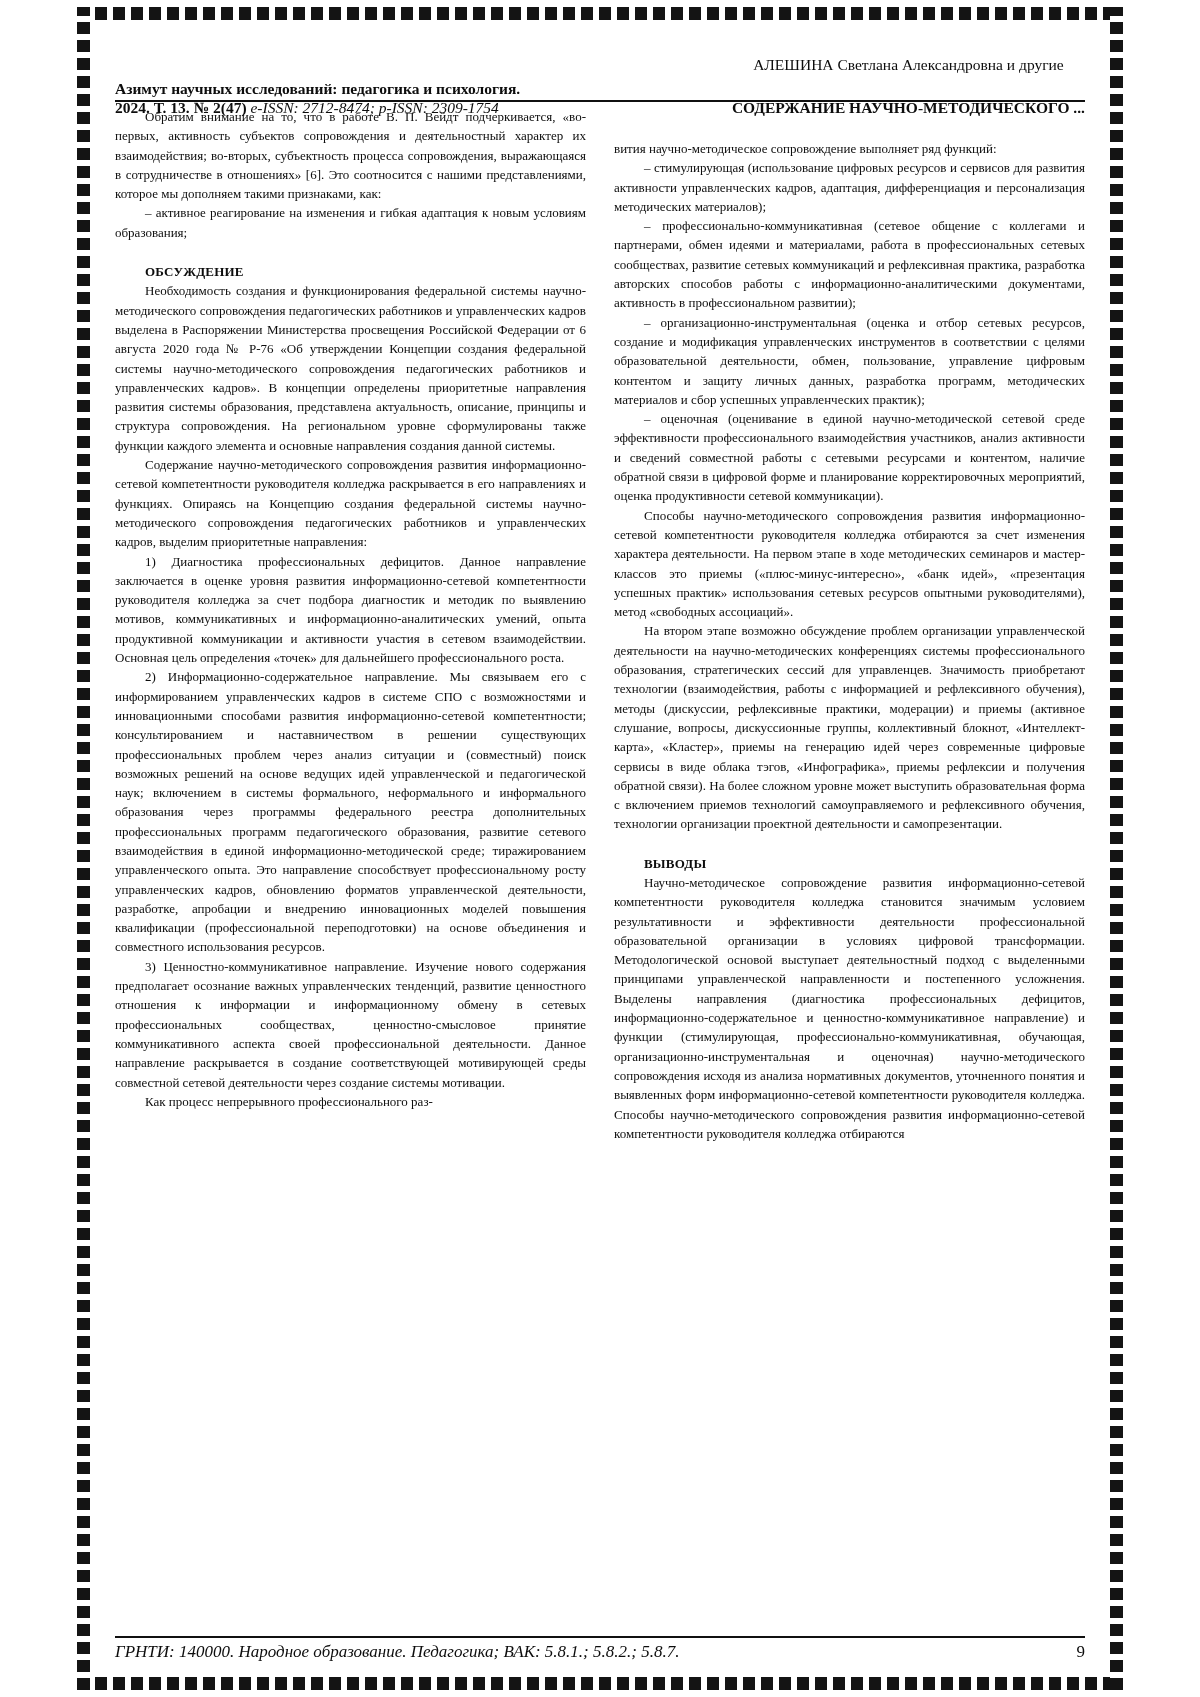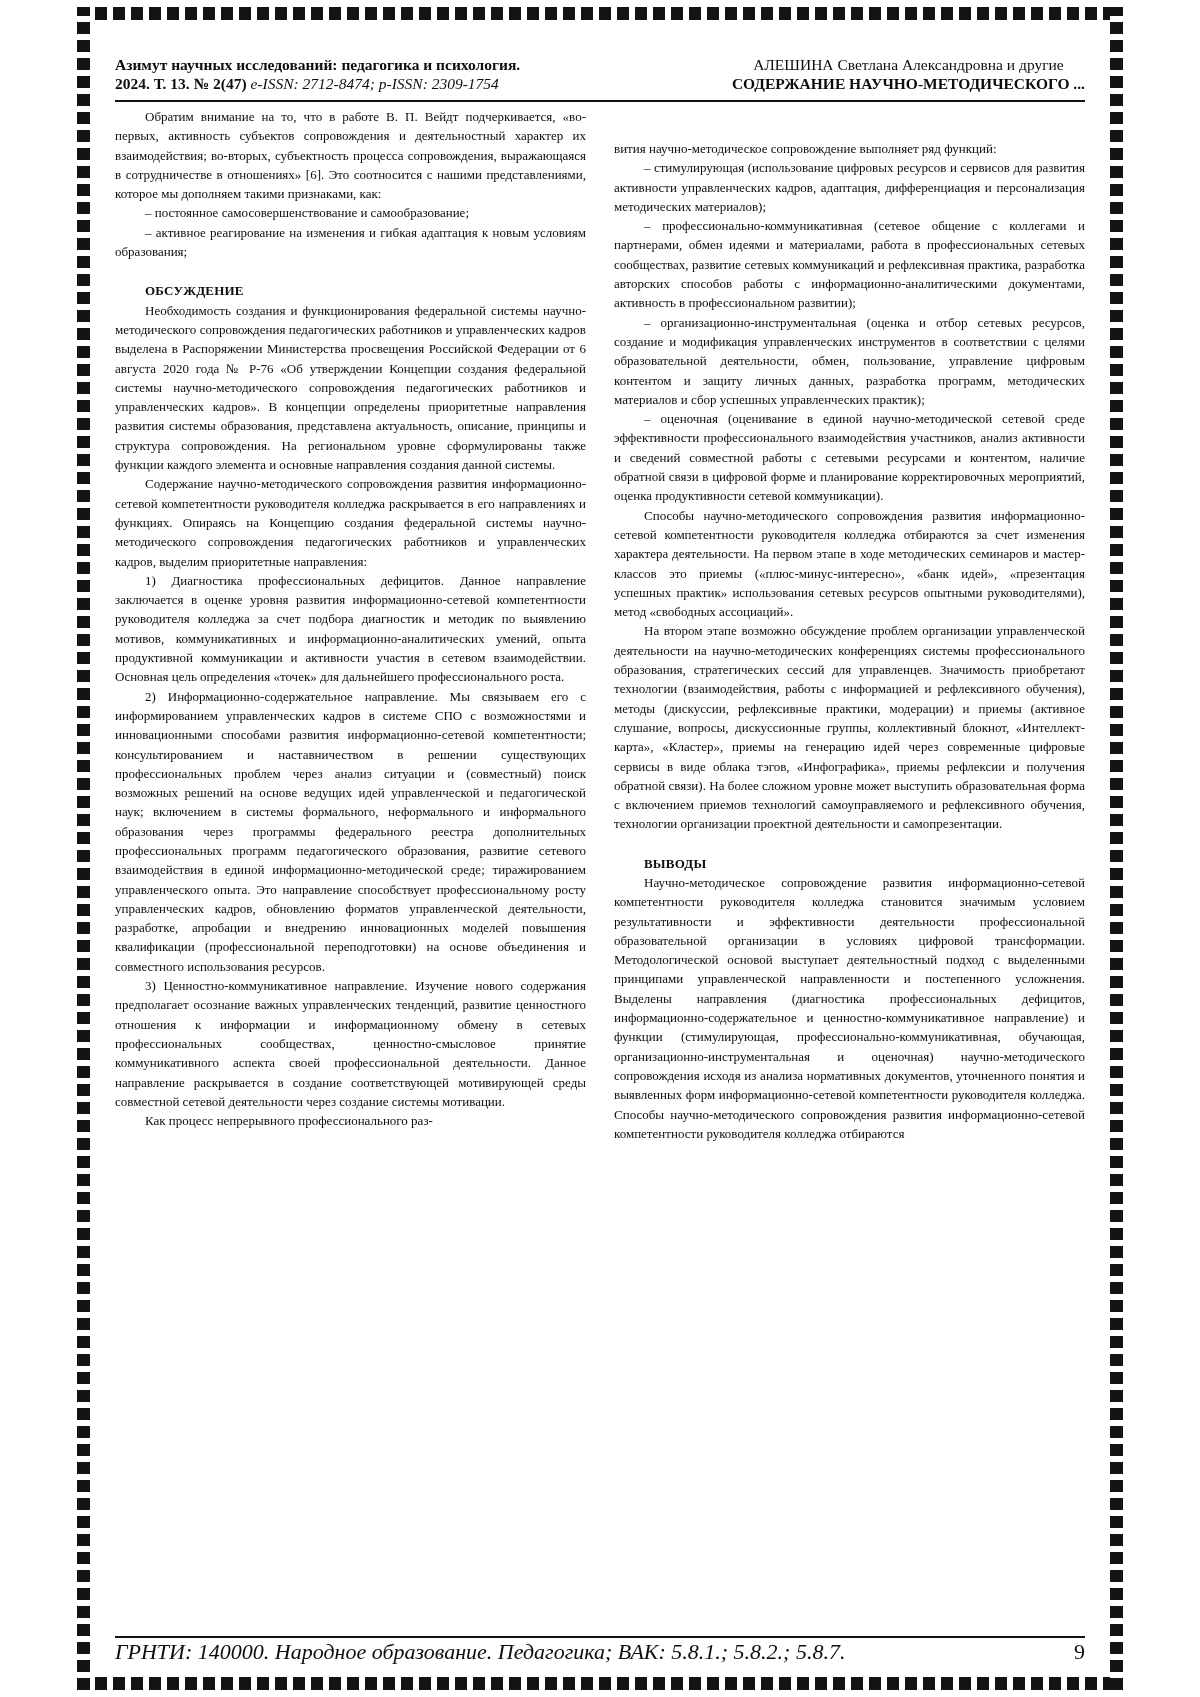--- a/index.html
+++ b/index.html
@@ -25,21 +25,21 @@
   .bs-right  { right: 77px; }
 
   
   .page-header {
     position: absolute; left: 115px; top: 56px; width: 970px;
     display: flex; justify-content: space-between; align-items: flex-start;
     font-size: 15.5px; line-height: 18.5px;
   }
   .h-left  { text-align: left; }
   .h-right { text-align: center; }
-  .bold    { font-weight: bold; }
+  .bold    { font-weight: bold; margin-top: 24px; }
   .italic  { font-style: italic; text-align: center; }
 
   .head-rule {
     position: absolute; left: 115px; top: 100px; width: 970px;
     border-top: 2.5px solid #101010;
   }
 
   
   .columns {
     position: absolute; left: 115px; top: 107px; width: 970px; height: 1524px;
@@ -56,21 +56,21 @@
   .para.heading  { font-weight: bold; text-indent: 30px; letter-spacing: 0.2px; margin-top: 20px; }
 
   
   .foot-rule {
     position: absolute; left: 115px; top: 1636px; width: 970px;
     border-top: 2px solid #101010;
   }
   .page-footer {
     position: absolute; left: 115px; top: 1641px; width: 970px;
     display: flex; justify-content: space-between; align-items: baseline;
-    font-size: 22px; line-height: 21px;
+    font-size: 17px; line-height: 21px;
   }
   .footer-info { font-style: italic; }
   .footer-page { font-style: normal; }
 </style>
 </head>
 <body>
 
 <div class="border-strip bs-h bs-top"></div>
 <div class="border-strip bs-h bs-bottom"></div>
 <div class="border-strip bs-v bs-left"></div>
@@ -88,21 +88,20 @@
     <div>АЛЕШИНА Светлана Александровна и другие</div>
     <div class="bold">СОДЕРЖАНИЕ НАУЧНО-МЕТОДИЧЕСКОГО ...</div>
   </div>
 </header>
 
 <div class="head-rule"></div>
 
 <main class="columns">
   <div class="col">
       <p class="para indent">Обратим внимание на то, что в работе В. П. Вейдт подчеркивается, «во-первых, активность субъектов сопровождения и деятельностный характер их взаимодействия; во-вторых, субъектность процесса сопровождения, выражающаяся в сотрудничестве в отношениях» [6]. Это соотносится с нашими представлениями, которое мы дополняем такими признаками, как:</p>
-      <p class="para indent">– постоянное самосовершенствование и самообразование;</p>
       <p class="para indent">– активное реагирование на изменения и гибкая адаптация к новым условиям образования;</p>
       <p class="para heading">ОБСУЖДЕНИЕ</p>
       <p class="para indent">Необходимость создания и функционирования федеральной системы научно-методического сопровождения педагогических работников и управленческих кадров выделена в Распоряжении Министерства просвещения Российской Федерации от 6 августа 2020 года № Р-76 «Об утверждении Концепции создания федеральной системы научно-методического сопровождения педагогических работников и управленческих кадров». В концепции определены приоритетные направления развития системы образования, представлена актуальность, описание, принципы и структура сопровождения. На региональном уровне сформулированы также функции каждого элемента и основные направления создания данной системы.</p>
       <p class="para indent">Содержание научно-методического сопровождения развития информационно-сетевой компетентности руководителя колледжа раскрывается в его направлениях и функциях. Опираясь на Концепцию создания федеральной системы научно-методического сопровождения педагогических работников и управленческих кадров, выделим приоритетные направления:</p>
       <p class="para indent">1) Диагностика профессиональных дефицитов. Данное направление заключается в оценке уровня развития информационно-сетевой компетентности руководителя колледжа за счет подбора диагностик и методик по выявлению мотивов, коммуникативных и информационно-аналитических умений, опыта продуктивной коммуникации и активности участия в сетевом взаимодействии. Основная цель определения «точек» для дальнейшего профессионального роста.</p>
       <p class="para indent">2) Информационно-содержательное направление. Мы связываем его с информированием управленческих кадров в системе СПО с возможностями и инновационными способами развития информационно-сетевой компетентности; консультированием и наставничеством в решении существующих профессиональных проблем через анализ ситуации и (совместный) поиск возможных решений на основе ведущих идей управленческой и педагогической наук; включением в системы формального, неформального и информального образования через программы федерального реестра дополнительных профессиональных программ педагогического образования, развитие сетевого взаимодействия в единой информационно-методической среде; тиражированием управленческого опыта. Это направление способствует профессиональному росту управленческих кадров, обновлению форматов управленческой деятельности, разработке, апробации и внедрению инновационных моделей повышения квалификации (профессиональной переподготовки) на основе объединения и совместного использования ресурсов.</p>
       <p class="para indent">3) Ценностно-коммуникативное направление. Изучение нового содержания предполагает осознание важных управленческих тенденций, развитие ценностного отношения к информации и информационному обмену в сетевых профессиональных сообществах, ценностно-смысловое принятие коммуникативного аспекта своей профессиональной деятельности. Данное направление раскрывается в создание соответствующей мотивирующей среды совместной сетевой деятельности через создание системы мотивации.</p>
       <p class="para indent">Как процесс непрерывного профессионального раз-</p>
     </div>
   <div class="col">

